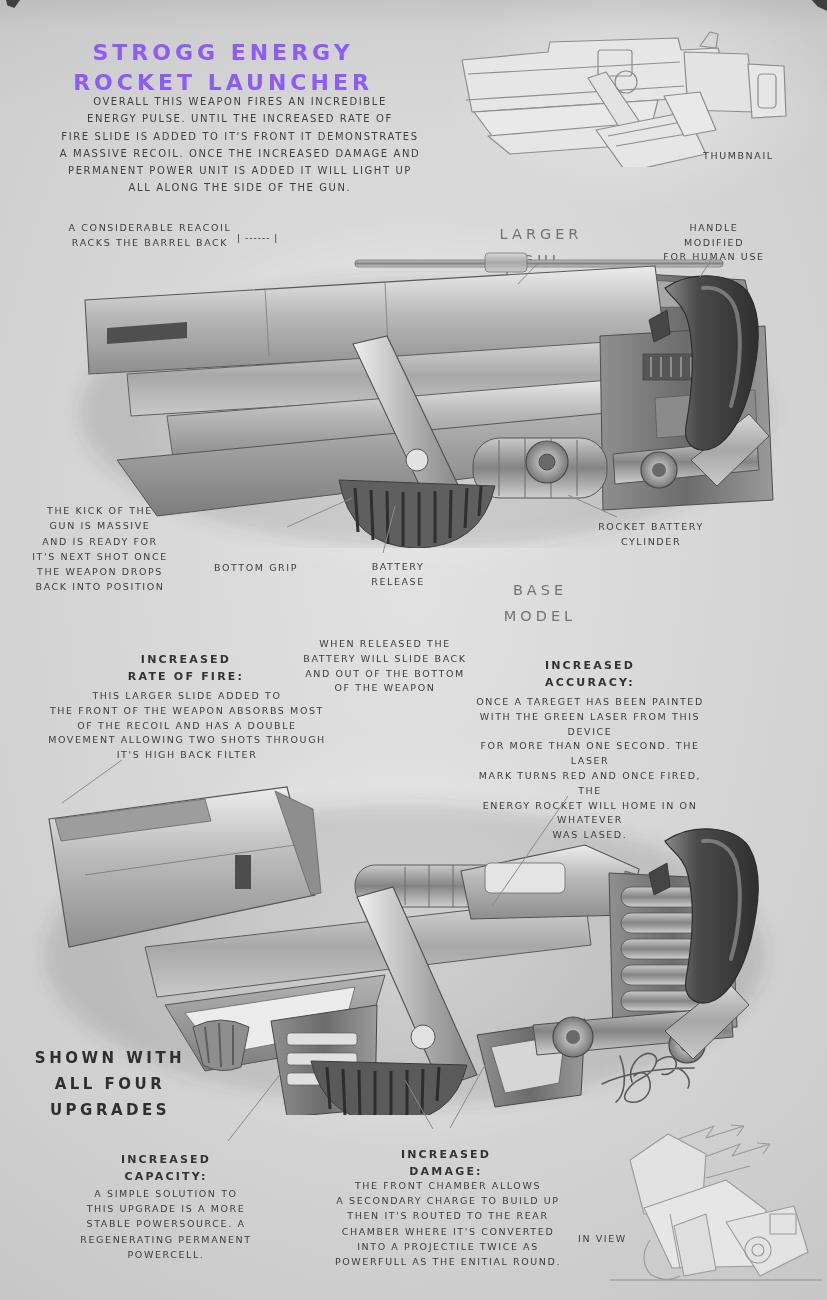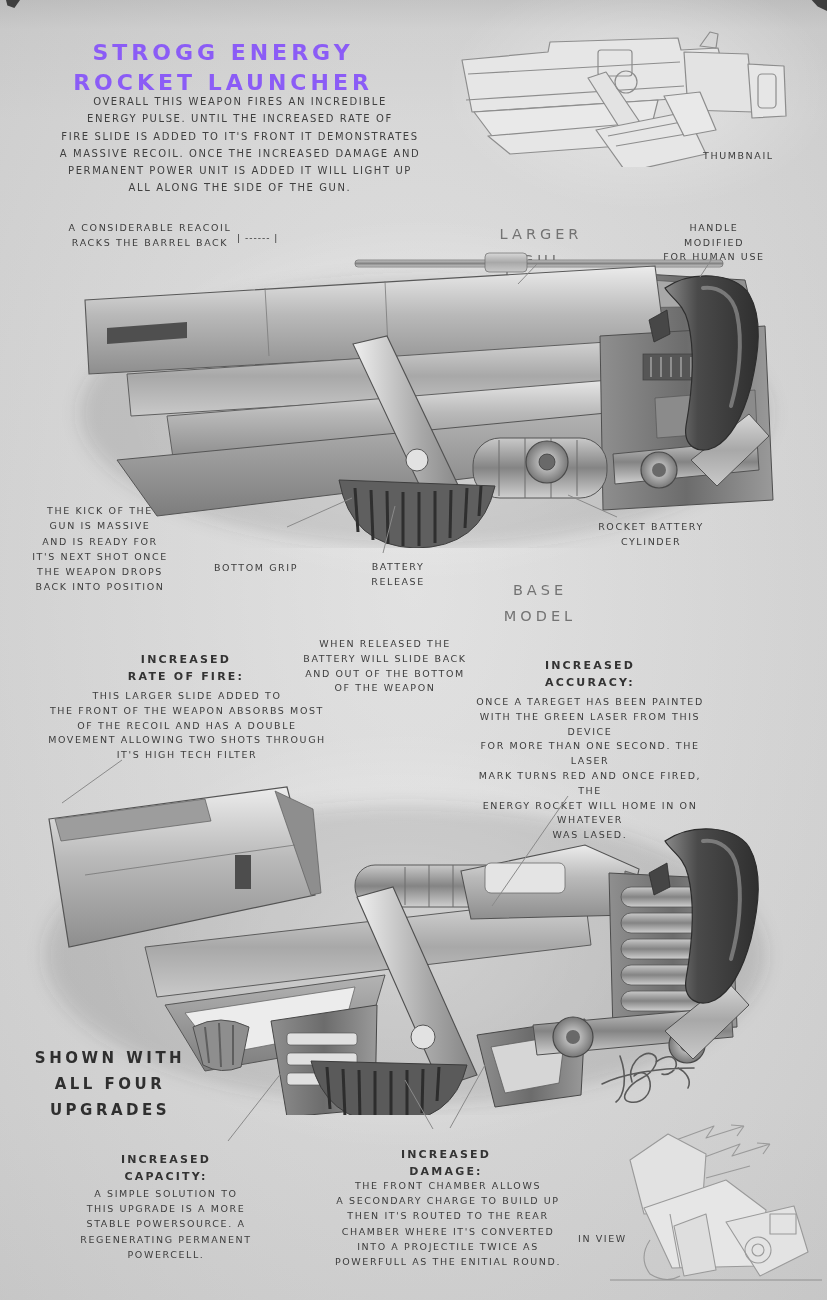--- a/index.html
+++ b/index.html
@@ -211,21 +211,21 @@
 BATTERY WILL SLIDE BACK
 AND OUT OF THE BOTTOM
 OF THE WEAPON</div>
 
 <div class="txt heading" style="left:186px;top:651px;">INCREASED
 RATE OF FIRE:</div>
 <div class="txt" style="left:187px;top:689px;line-height:14.8px;">THIS LARGER SLIDE ADDED TO
 THE FRONT OF THE WEAPON ABSORBS MOST
 OF THE RECOIL AND HAS A DOUBLE
 MOVEMENT ALLOWING TWO SHOTS THROUGH
-IT'S HIGH TECH FILTER</div>
+IT'S HIGH BACK FILTER</div>
 <div class="txt heading" style="left:590px;top:657px;">INCREASED
 ACCURACY:</div>
 <div class="txt" style="left:590px;top:695px;line-height:14.8px;">ONCE A TAREGET HAS BEEN PAINTED
 WITH THE GREEN LASER FROM THIS DEVICE
 FOR MORE THAN ONE SECOND.  THE LASER
 MARK TURNS RED AND ONCE FIRED, THE
 ENERGY ROCKET WILL HOME IN ON WHATEVER
 WAS LASED.</div>
 
 <svg width="770" height="340" viewBox="0 0 770 340" style="left:25px;top:775px;">

